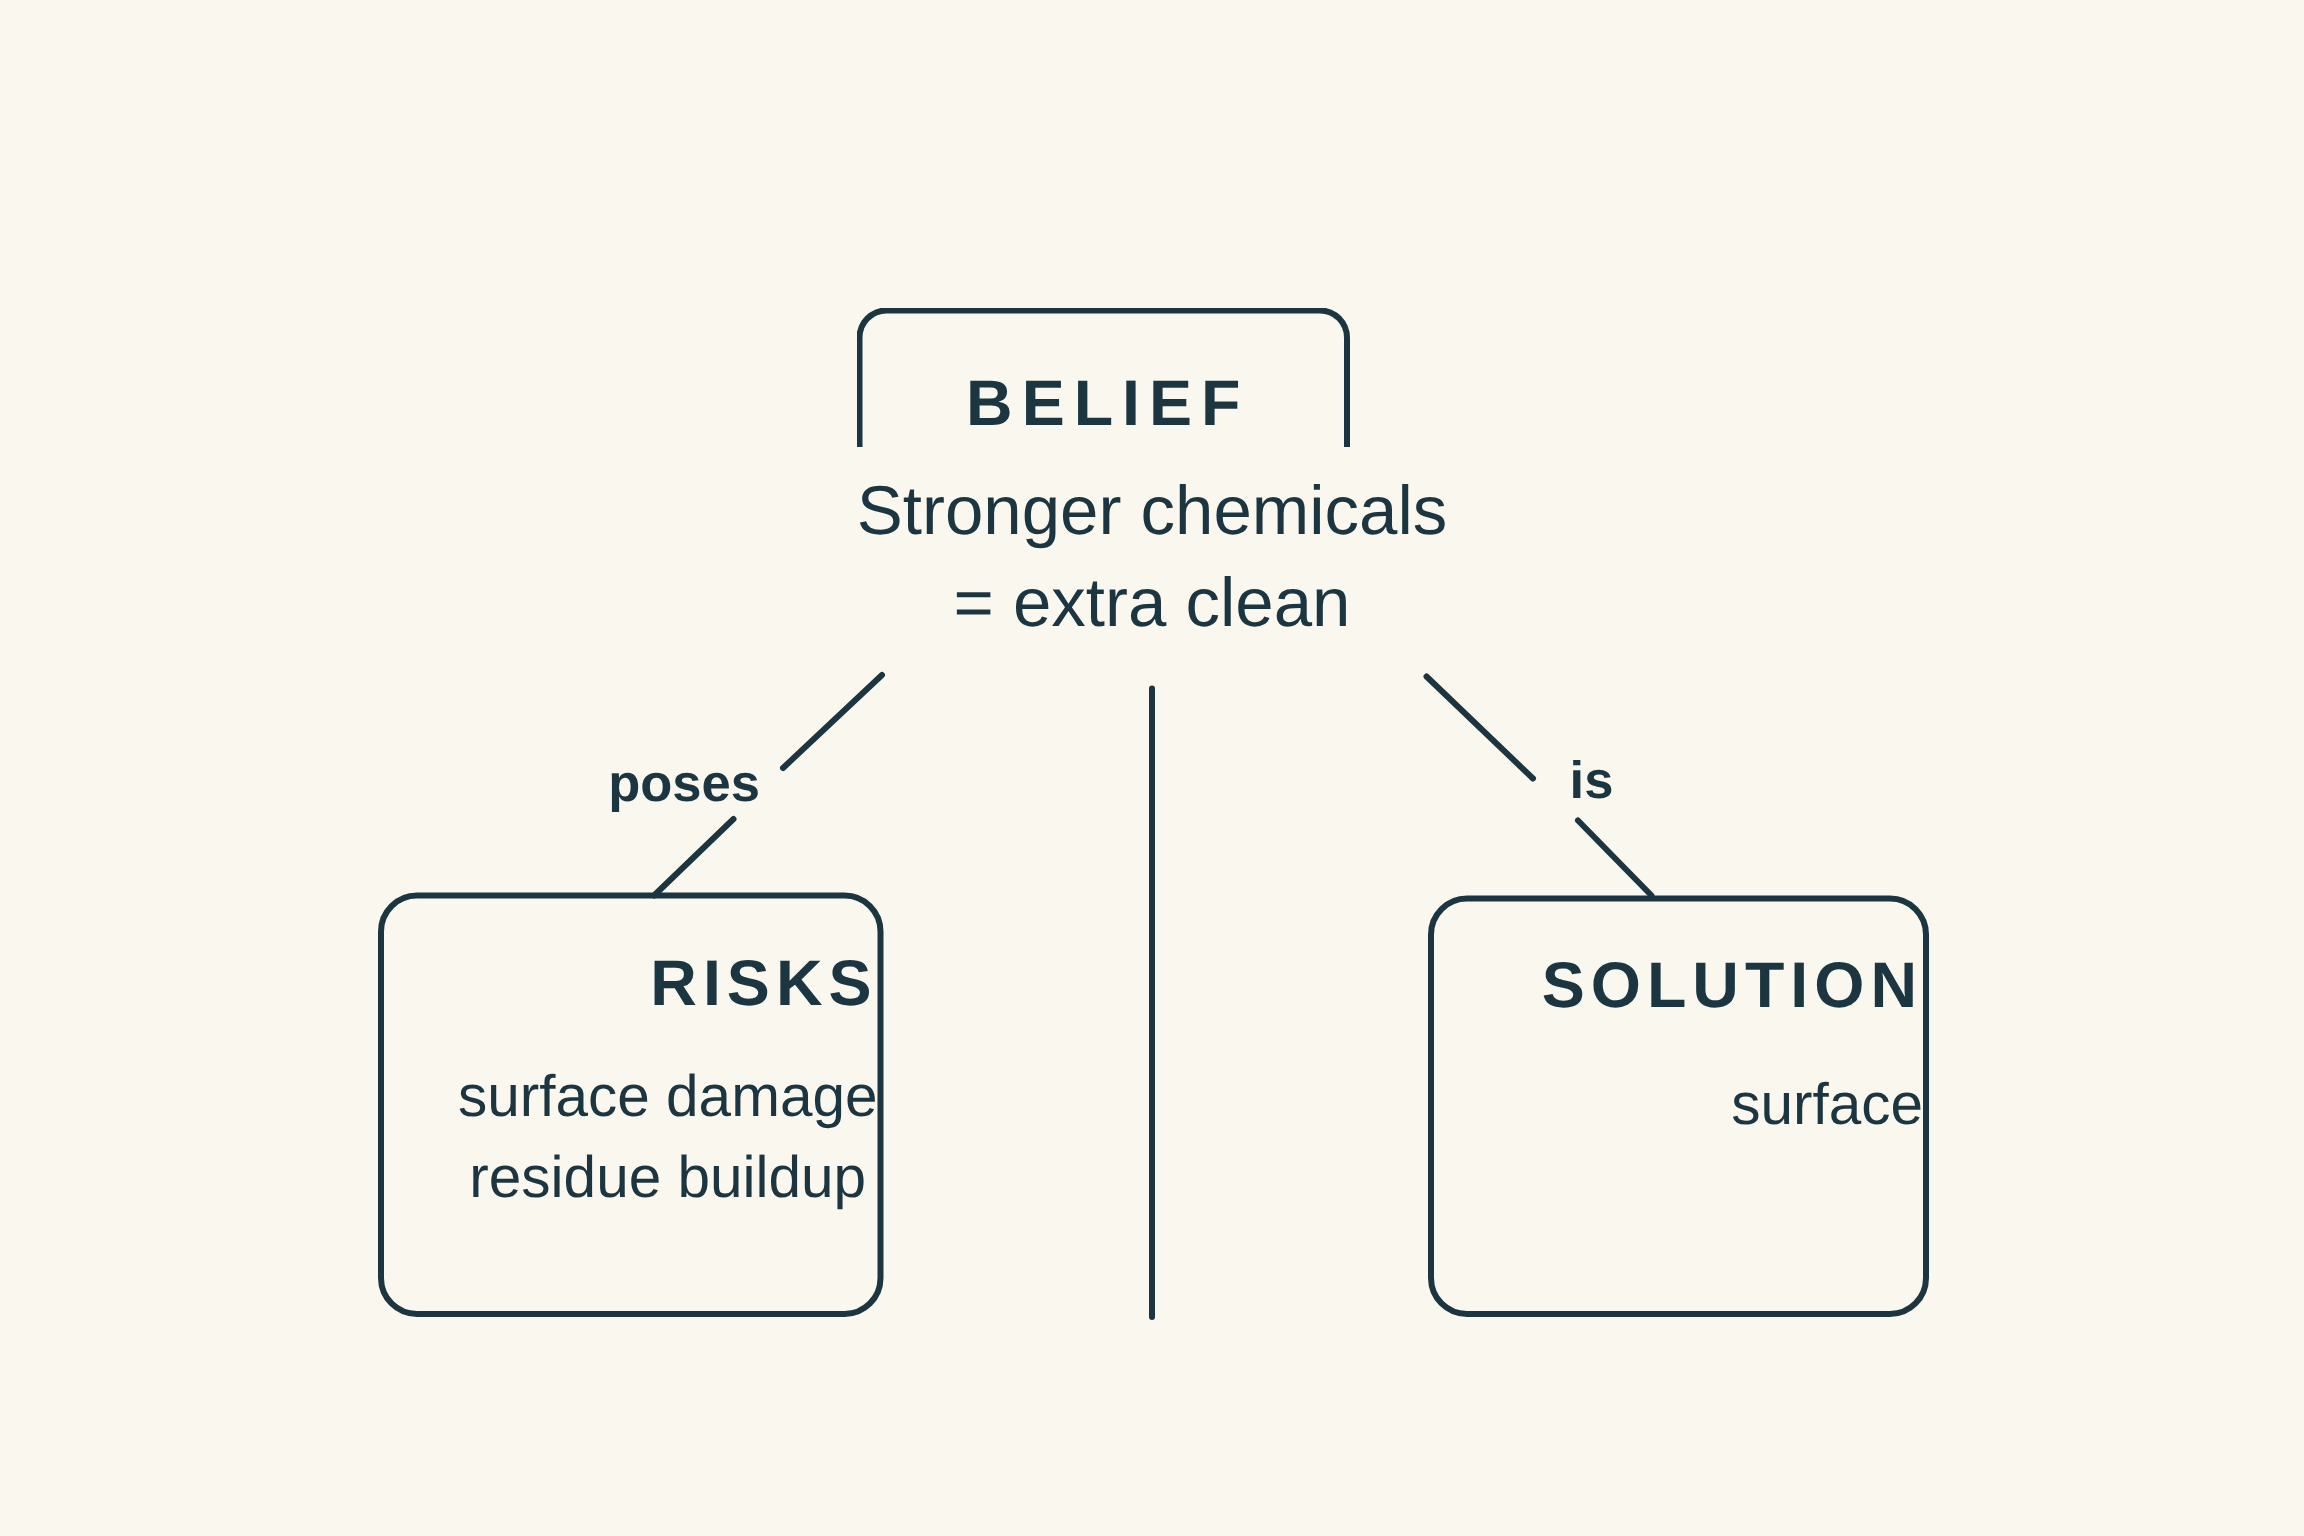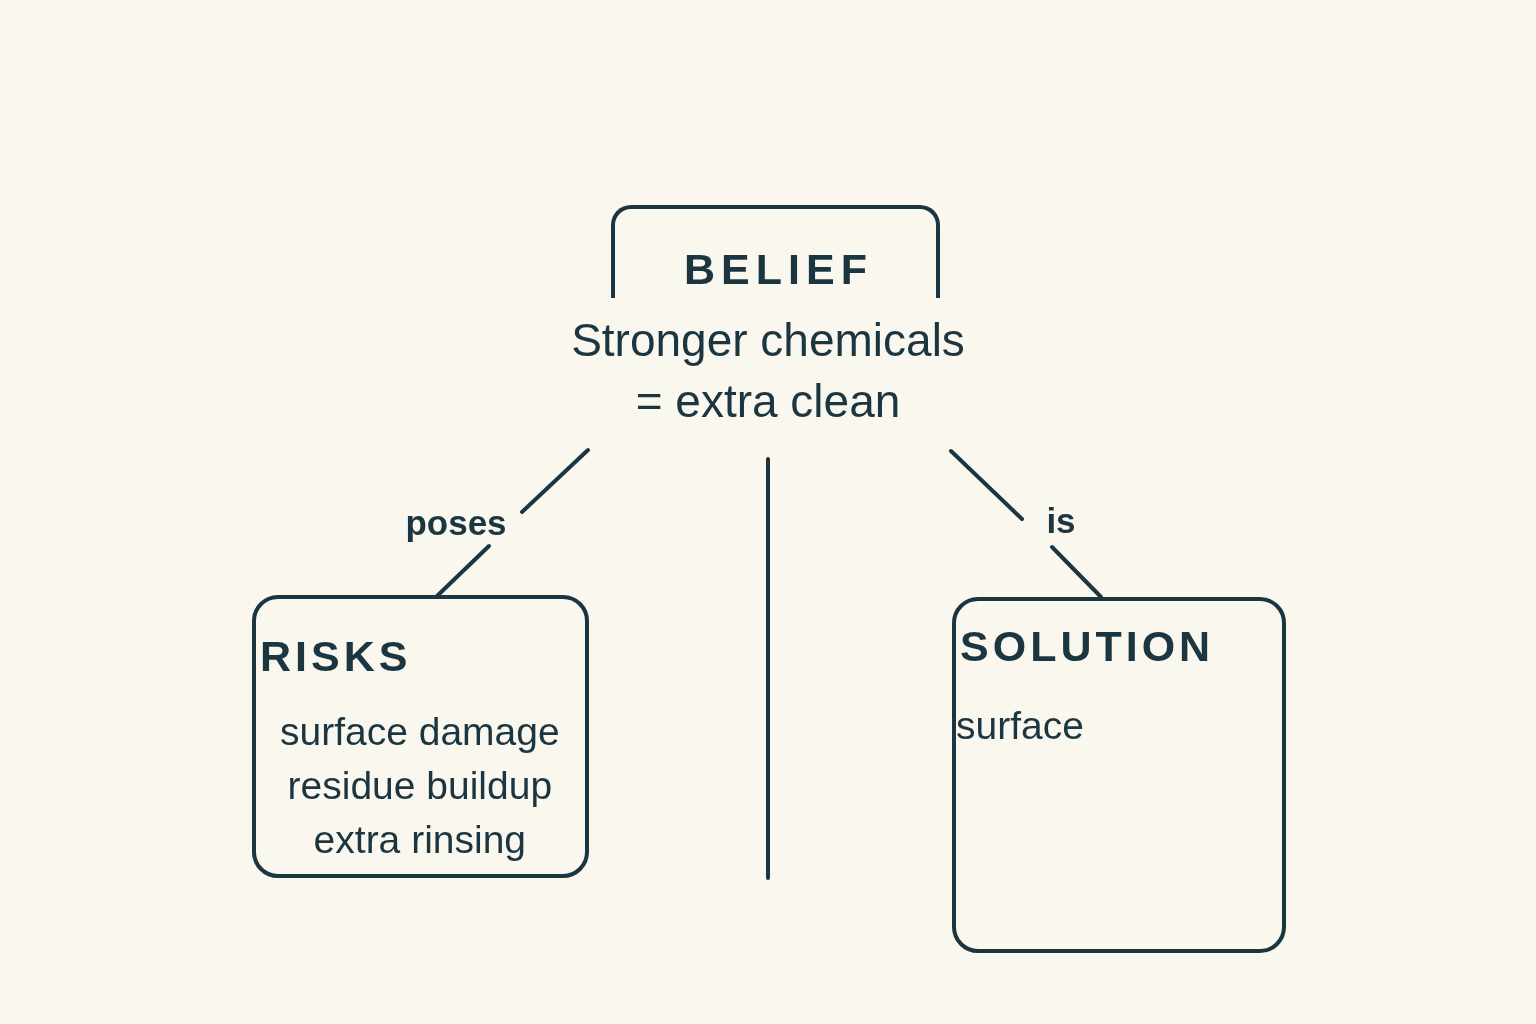--- a/index.html
+++ b/index.html
@@ -26,21 +26,21 @@
   }
   .connector-layer line {
     stroke: var(--ink);
     stroke-width: 4;
     stroke-linecap: round;
   }
 
   
   .belief-box {
     position: absolute;
-    left: 611px; top: 205px;
+    left: 571px; top: 205px;
     width: 329px; height: 93px;
     border: 4px solid var(--ink);
     border-bottom: none;
     border-radius: 20px 20px 0 0;
     display: flex;
     align-items: flex-end;
     justify-content: center;
     padding-bottom: 4px;
   }
   .belief-title {
@@ -70,32 +70,32 @@
   }
   .edge-label-poses { left: 456px; top: 523px; }
   .edge-label-is    { left: 1061px; top: 521px; }
 
   .node-box {
     position: absolute;
     border: 4px solid var(--ink);
     border-radius: 26px;
     display: flex;
     flex-direction: column;
-    align-items: flex-start;
+    align-items: flex-end;
     text-align: center;
   }
   .risks-box {
     left: 252px; top: 595px;
     width: 337px; height: 283px;
     padding-top: 32px;
   }
   .solution-box {
     left: 952px; top: 597px;
-    width: 334px; height: 356px;
-    padding-top: 20px;
+    width: 334px; height: 281px;
+    padding-top: 31px;
   }
   .node-title {
     font-size: 43px;
     font-weight: 700;
     letter-spacing: 4px;
     text-indent: 4px;
     line-height: 50px;
   }
   .node-items {
     list-style: none;
@@ -130,21 +130,20 @@
 
   <div class="edge-label edge-label-poses">poses</div>
 
   <div class="edge-label edge-label-is">is</div>
 
   <div class="node-box risks-box">
     <div class="node-title">RISKS</div>
     <ul class="node-items">
       <li>surface damage</li>
       <li>residue buildup</li>
-      <li>extra rinsing</li>
     </ul>
   </div>
 
   <div class="node-box solution-box">
     <div class="node-title">SOLUTION</div>
     <ul class="node-items">
       <li>surface</li>
     </ul>
   </div>
 

